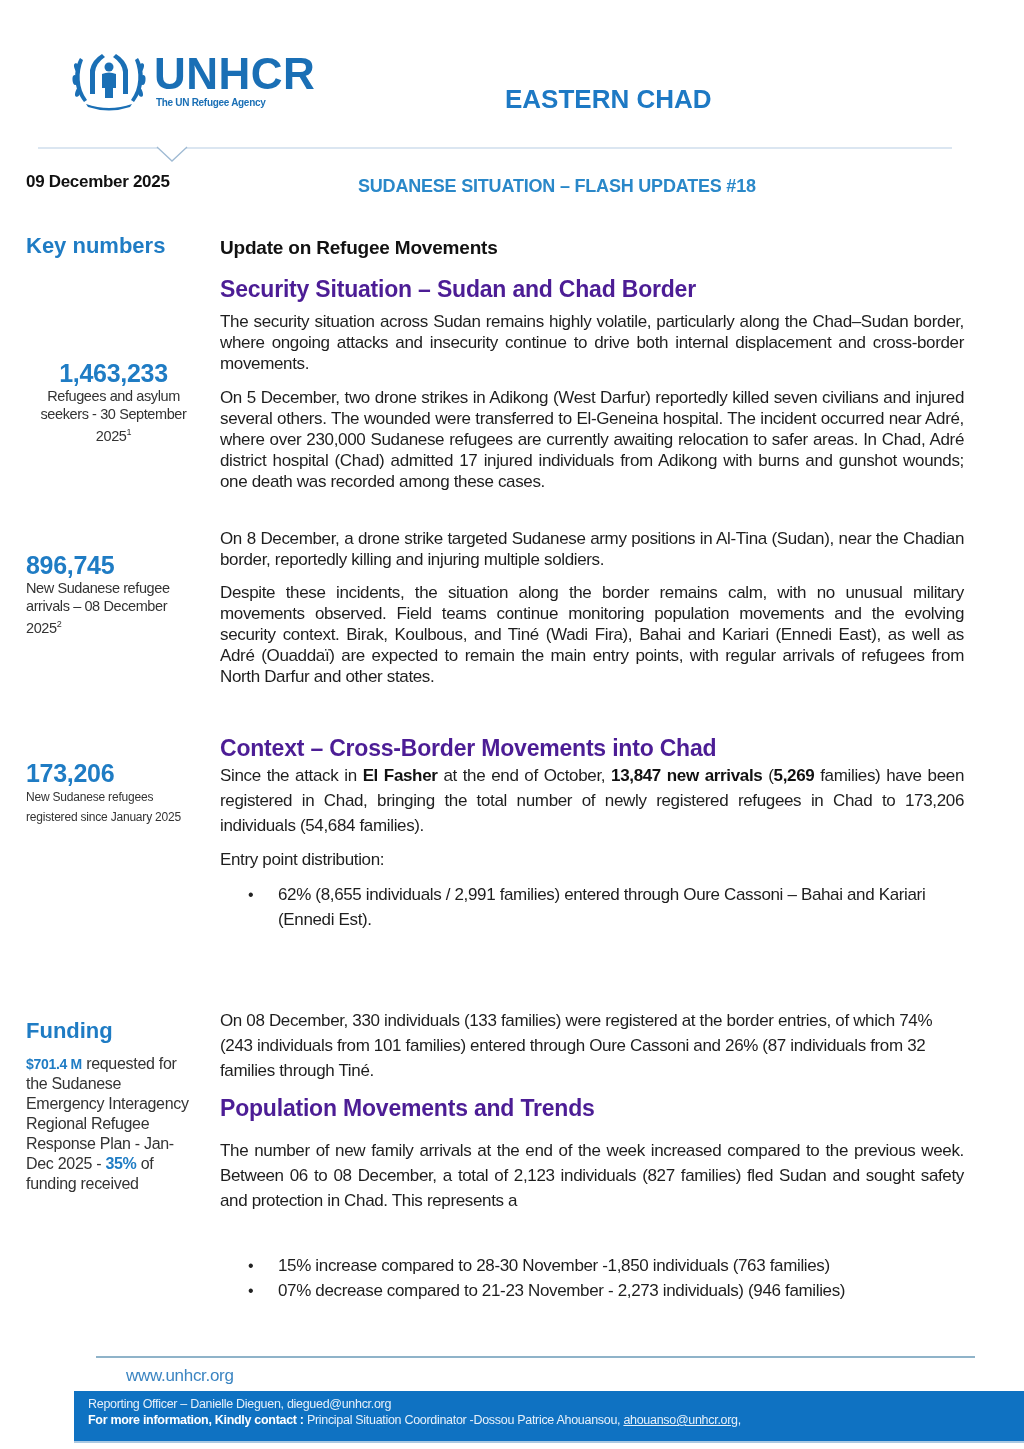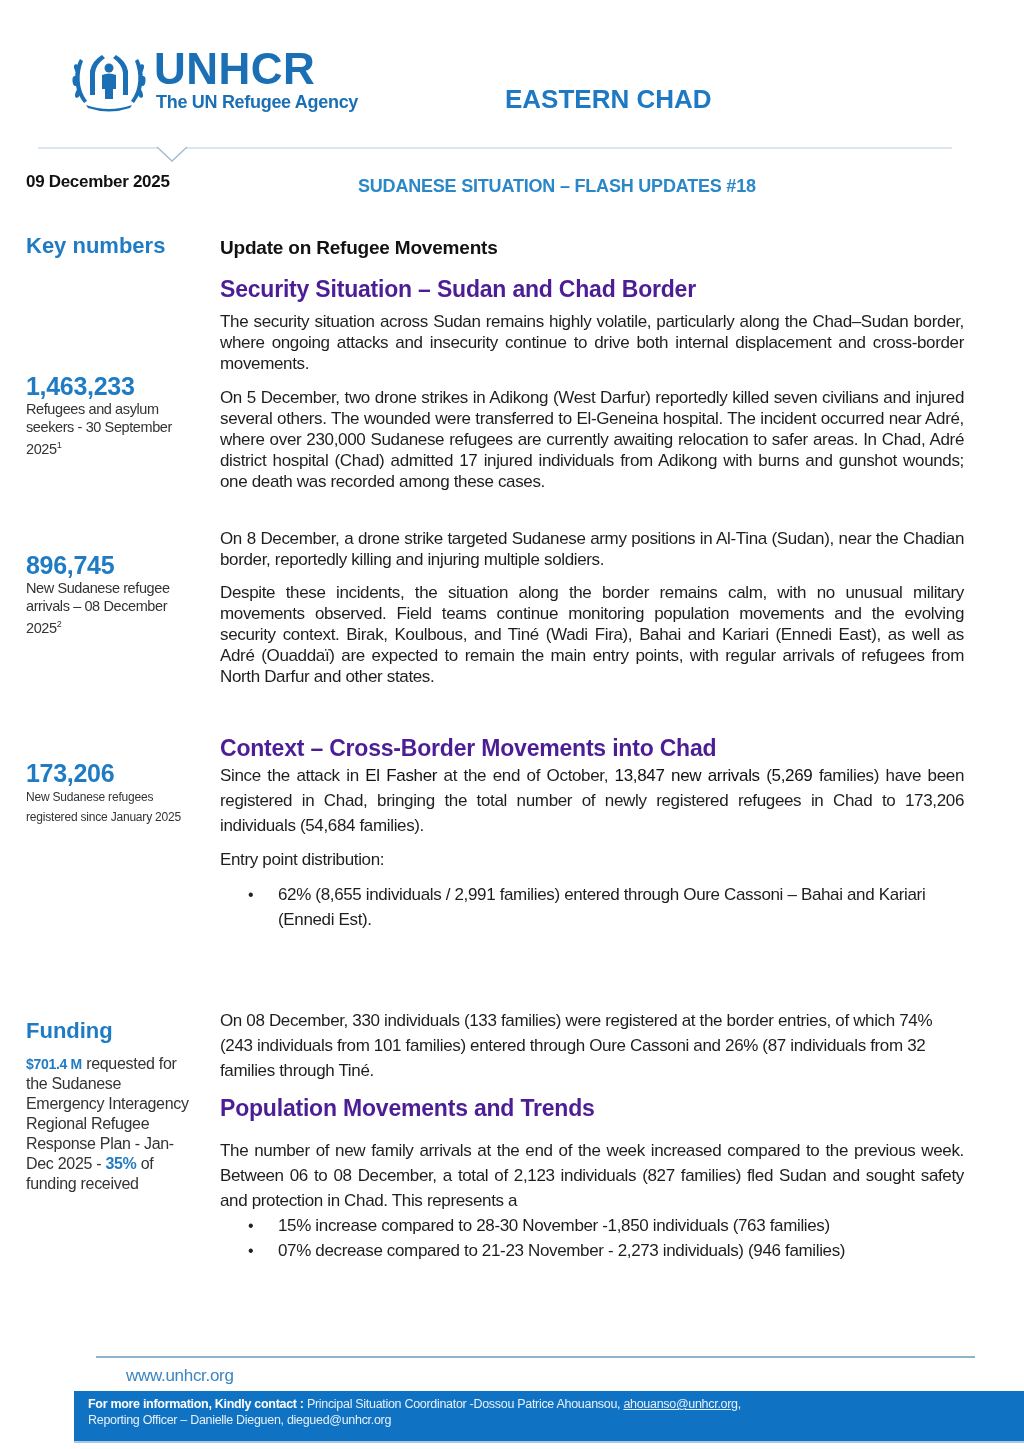--- a/index.html
+++ b/index.html
@@ -3,21 +3,21 @@
 <meta charset="utf-8">
 <style>
   * { box-sizing: border-box; margin: 0; padding: 0; }
   html, body { width: 1024px; height: 1449px; background: #ffffff; overflow: hidden; }
   body { position: relative; font-family: "Liberation Sans", sans-serif; color: #1a1a1a; }
 
   .logo { position: absolute; left: 70px; top: 48px; display: flex; align-items: center; }
   .logo svg { width: 78px; height: 64px; }
   .logo-text { margin-left: 6px; }
   .logo-word { font-family: "Liberation Sans", sans-serif; font-weight: bold; font-size: 44px; line-height: 42px; color: #1a6fb5; letter-spacing: 0.5px; }
-  .logo-tag { font-size: 18px; font-weight: bold; color: #1a6fb5; letter-spacing: -0.3px; margin-top: 2px; margin-left: 2px; }
+  .logo-tag { font-size: 10px; font-weight: bold; color: #1a6fb5; letter-spacing: -0.3px; margin-top: 2px; margin-left: 2px; }
 
   .region-title { position: absolute; left: 505px; top: 84px; font-size: 26px; font-weight: bold; color: #1d79c4; }
 
   .header-rule { position: absolute; left: 38px; top: 147px; width: 914px; height: 2px; background: #dbe6f1; }
   .header-notch { position: absolute; left: 156px; top: 146px; width: 32px; height: 18px; }
 
   .date { position: absolute; left: 26px; top: 172px; font-size: 17px; font-weight: bold; color: #111; letter-spacing: -0.3px; }
   .flash-title { position: absolute; left: 358px; top: 176px; font-size: 18px; font-weight: bold; color: #2a88c9; letter-spacing: -0.2px; text-align: right; }
 
   .sidebar { position: absolute; left: 26px; top: 0; width: 180px; }
@@ -28,21 +28,21 @@
   .kn-label sup { font-size: 9px; }
   .kn3 .kn-label { font-size: 12px; line-height: 20px; letter-spacing: -0.2px; }
   .funding-text { position: absolute; left: 0; top: 1054px; width: 172px; font-size: 16px; line-height: 20px; color: #333; letter-spacing: -0.3px; }
   .funding-text .hl { color: #1f7cc4; font-weight: bold; }
   .funding-text .hl-s { font-size: 14px; }
 
   .main { position: absolute; left: 220px; top: 0; width: 744px; }
   .h-black { position: absolute; left: 0; font-size: 19px; font-weight: bold; color: #111; letter-spacing: -0.2px; }
   .h-blue { position: absolute; left: 0; font-size: 23px; font-weight: bold; color: #4c1d95; letter-spacing: -0.2px; white-space: nowrap; }
   .p { position: absolute; left: 0; width: 744px; font-size: 17px; line-height: 21px; color: #1e1e1e; text-align: justify; letter-spacing: -0.35px; }
-  .p b { font-weight: normal; color: #111; margin-top: 12px; }
+  .p b { font-weight: bold; color: #111; margin-top: 12px; }
   .blist { position: absolute; left: 28px; width: 716px; list-style: none; }
   .blist li { position: relative; padding-left: 30px; font-size: 17px; line-height: 25px; color: #1e1e1e; letter-spacing: -0.35px; }
   .blist li::before { content: "•"; position: absolute; left: 0; top: 0; font-size: 16px; color: #222; }
 
   .footer-rule { position: absolute; left: 96px; top: 1356px; width: 879px; height: 2px; background: #8fb3c9; }
   .footer-url { position: absolute; left: 126px; top: 1366px; font-size: 17px; color: #3b85c2; letter-spacing: -0.3px; }
   .footer-bar { position: absolute; left: 74px; top: 1391px; width: 950px; height: 52px; background: #0f72c2; border-bottom: 2px solid #a9c9e3; padding: 5px 14px; color: #e6f0fa; font-size: 12.5px; line-height: 16px; letter-spacing: -0.3px; }
   .footer-bar b { font-weight: bold; color: #ffffff; }
   .footer-bar a { color: #e6f0fa; text-decoration: underline; }
 </style>
@@ -82,21 +82,21 @@
 <svg class="header-notch" viewBox="0 0 32 18">
   <polyline points="1,1 16,15 31,1" fill="#ffffff" stroke="#9fbad3" stroke-width="1.3"></polyline>
 </svg>
 
 <div class="date">09 December 2025</div>
 <div class="flash-title">SUDANESE SITUATION – FLASH UPDATES #18</div>
 
 <div class="sidebar">
   <div class="side-heading" style="top:233px;">Key numbers</div>
 
-  <div class="kn" style="top:372px;">
+  <div class="kn" style="top:359px;text-align:center;">
     <div class="kn-value">1,463,233</div>
     <div class="kn-label"><span>Refugees and asylum seekers - 30 September 2025</span><sup>1</sup></div>
   </div>
 
   <div class="kn" style="top:551px;">
     <div class="kn-value">896,745</div>
     <div class="kn-label"><span>New Sudanese refugee arrivals – 08 December 2025</span><sup>2</sup></div>
   </div>
 
   <div class="kn kn3" style="top:759px;">
@@ -122,24 +122,24 @@
   <div class="h-blue" style="top:735px;">Context – Cross-Border Movements into Chad</div>
   <p class="p" style="top:763px; line-height:25px;"><span>Since the attack in </span><b>El Fasher</b><span> at the end of October, </span><b>13,847 new arrivals</b><span> (</span><b>5,269</b><span> families) have been registered in Chad, bringing the total number of newly registered refugees in Chad to 173,206 individuals (54,684 families).</span></p>
   <p class="p" style="top:849px;">Entry point distribution:</p>
   <ul class="blist" style="top:882px;">
     <li>62% (8,655 individuals / 2,991 families) entered through Oure Cassoni – Bahai and Kariari (Ennedi Est).</li>
   </ul>
   <p class="p" style="top:1008px; line-height:25px; text-align:left;">On 08 December, 330 individuals (133 families) were registered at the border entries, of which 74% (243 individuals from 101 families) entered through Oure Cassoni and 26% (87 individuals from 32 families through Tiné.</p>
 
   <div class="h-blue" style="top:1095px;">Population Movements and Trends</div>
   <p class="p" style="top:1138px; line-height:25px;">The number of new family arrivals at the end of the week increased compared to the previous week. Between 06 to 08 December, a total of 2,123 individuals (827 families) fled Sudan and sought safety and protection in Chad. This represents a</p>
-  <ul class="blist" style="top:1213px;">
+  <ul class="blist" style="top:1253px;">
     <li>15% increase compared to 28-30 November -1,850 individuals (763 families)</li>
     <li>07% decrease compared to 21-23 November - 2,273 individuals) (946 families)</li>
   </ul>
 </div>
 
 <div class="footer-rule"></div>
 <div class="footer-url">www.unhcr.org</div>
 <div class="footer-bar">
+  <div>Reporting Officer – Danielle Dieguen, diegued@unhcr.org</div>
   <div><b>For more information, Kindly contact :</b><span> Principal Situation Coordinator -Dossou Patrice Ahouansou, </span><a>ahouanso@unhcr.org</a><span>,</span></div>
-  <div>Reporting Officer – Danielle Dieguen, diegued@unhcr.org</div>
 </div>
 
 </body></html>

